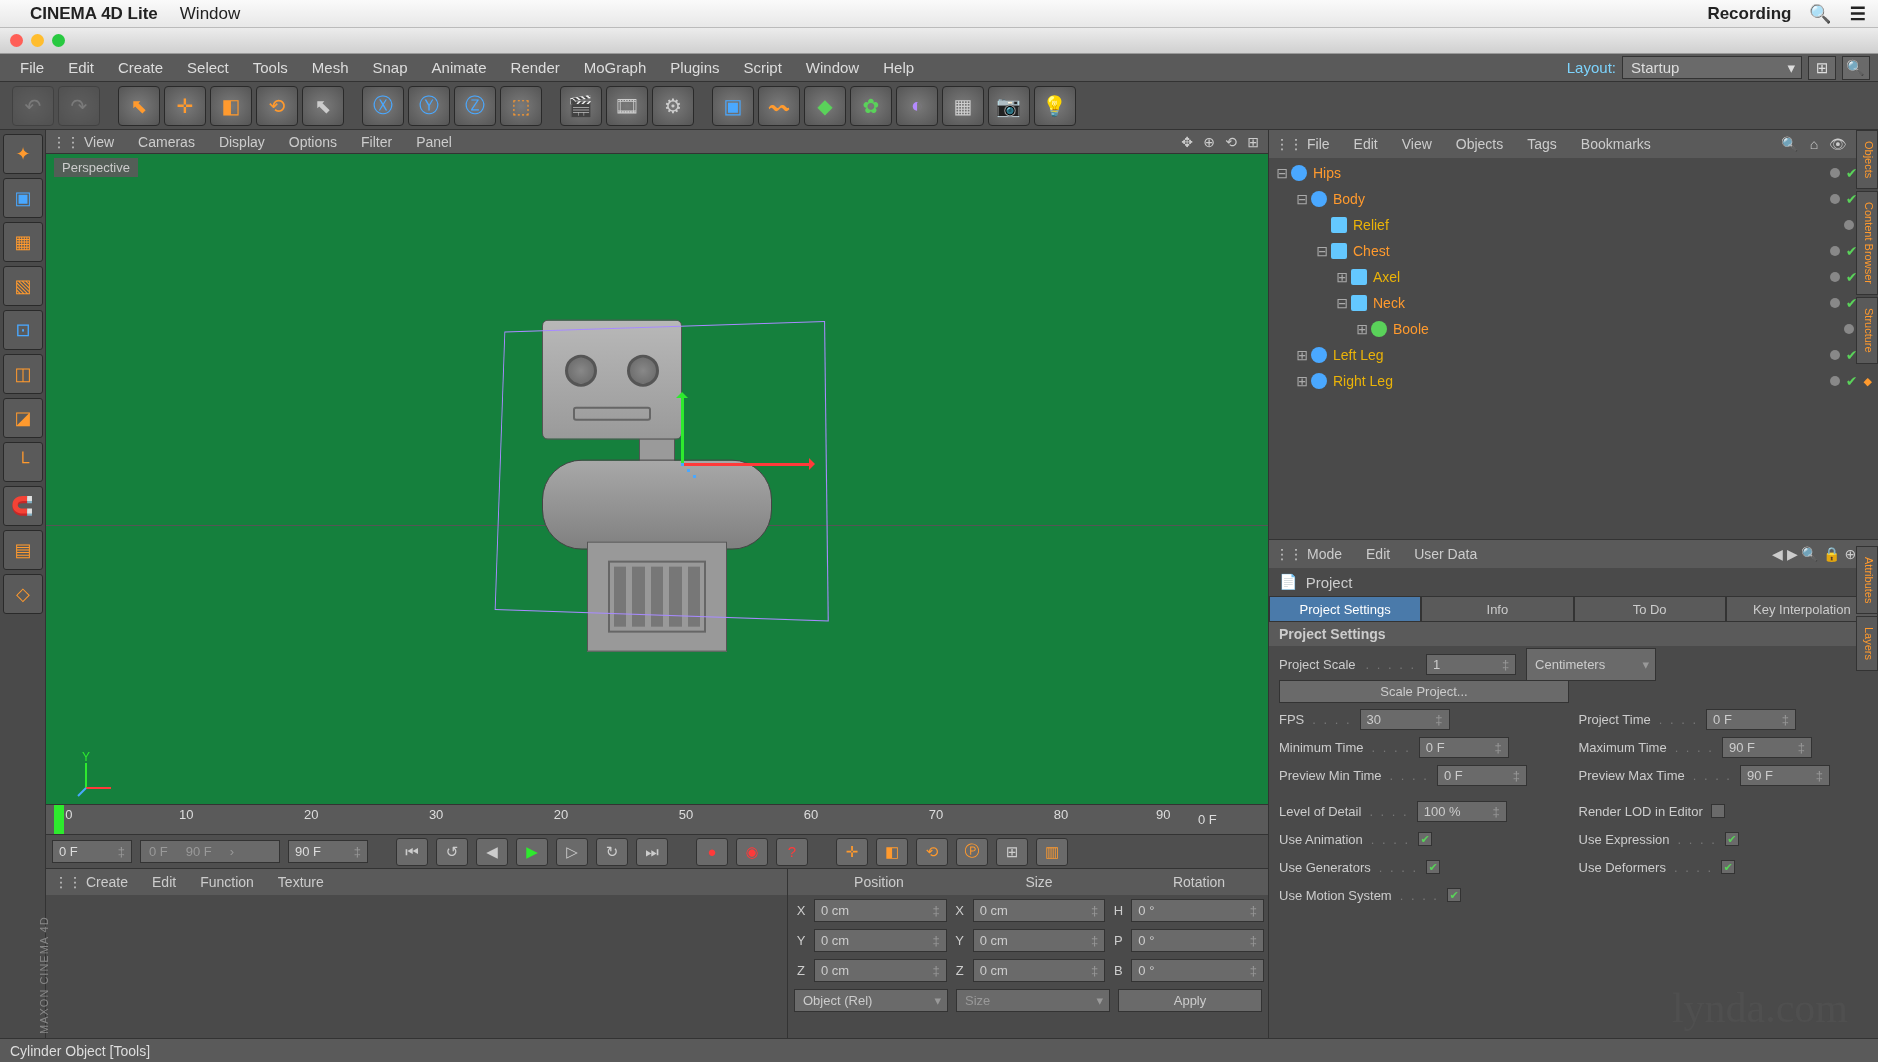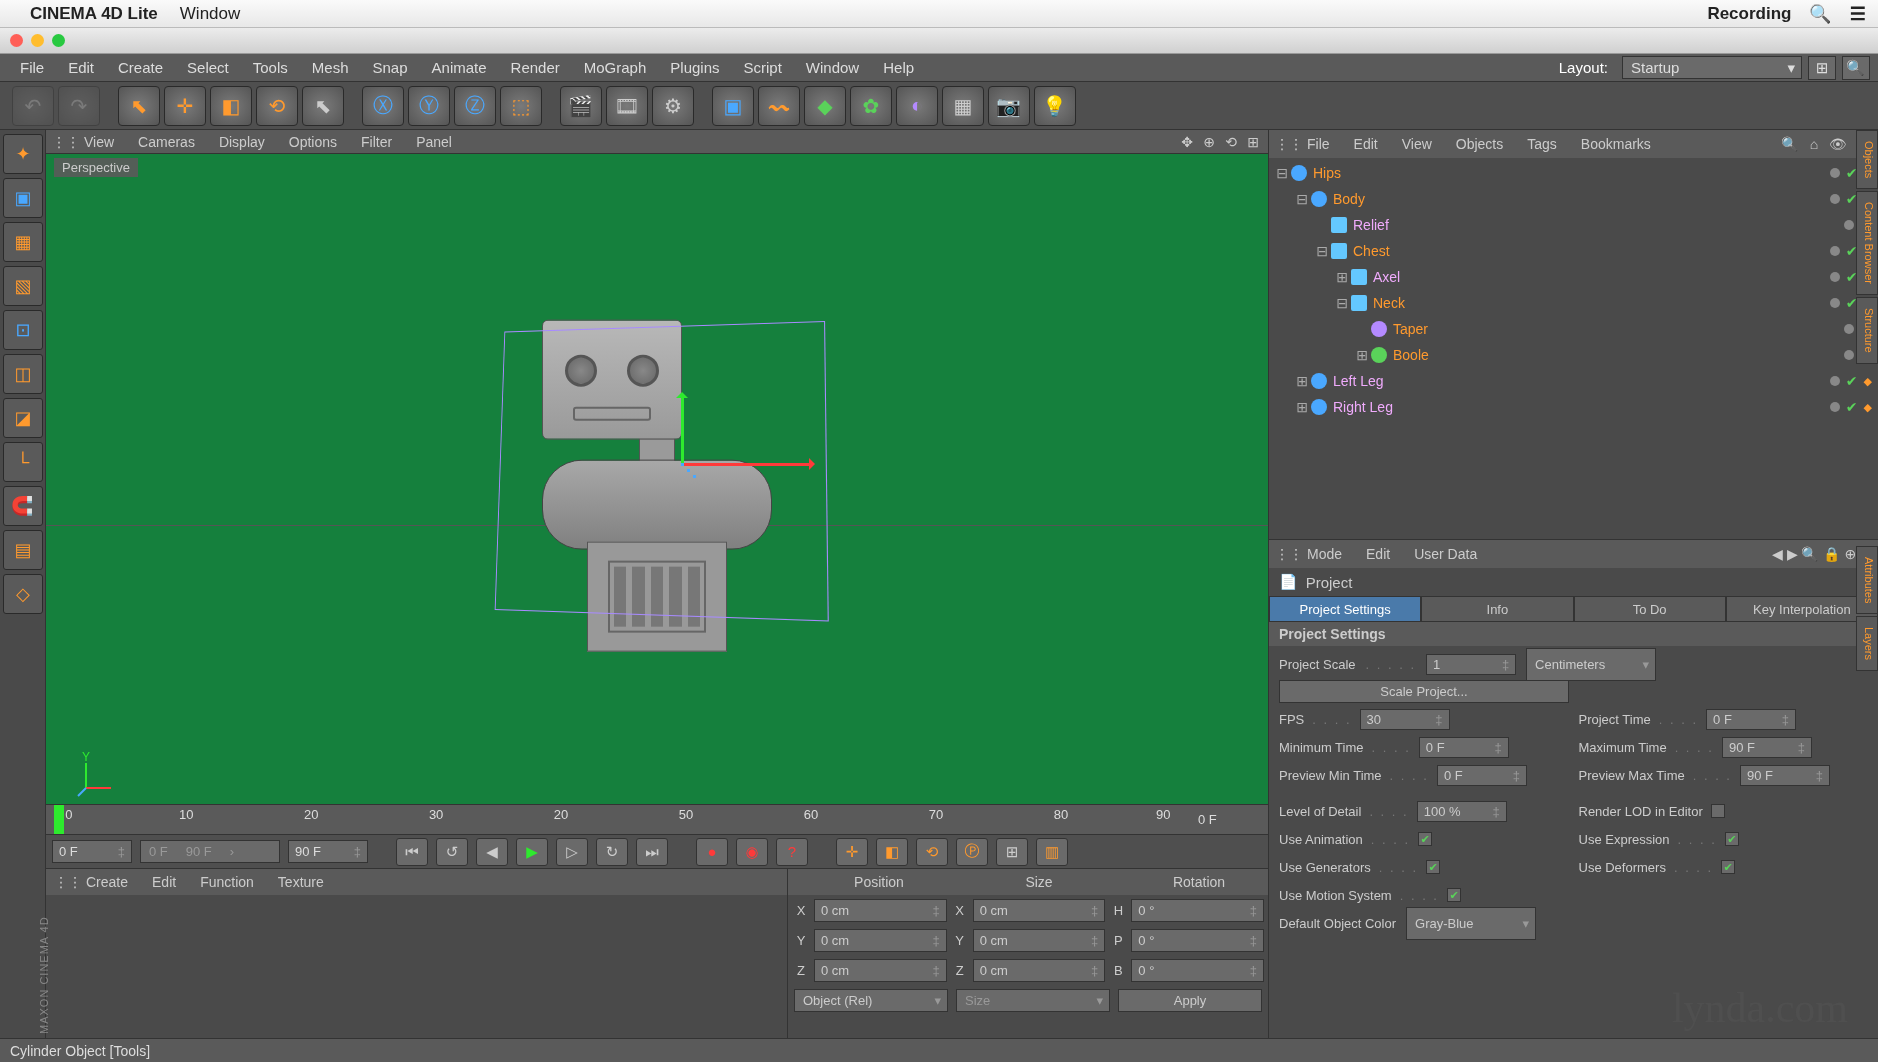--- a/index.html
+++ b/index.html
@@ -17,21 +17,21 @@
 .win-title { height: 26px; background: linear-gradient(#ececec,#d0d0d0); display: flex; align-items: center; padding: 0 10px; color: #333; font-size: 15px; border-bottom: 1px solid #999; }
 .win-title .dots { display: flex; gap: 8px; margin-right: 14px; }
 .win-title .dot { width: 13px; height: 13px; border-radius: 50%; }
 .dot-r { background: #ff5f57; } .dot-y { background: #ffbd2e; } .dot-g { background: #28c940; }
 .win-title .wt { flex: 1; text-align: center; }
 
 
 .main-menu { height: 28px; background: #5a5a5a; display: flex; align-items: center; padding: 0 8px; border-bottom: 1px solid #333; font-size: 15px; color: #ddd; }
 .main-menu .mi { padding: 0 12px; cursor: pointer; }
 .main-menu .spacer { flex: 1; }
-.main-menu .layout-lbl { color: #ffffff; margin-right: 14px; }
+.main-menu .layout-lbl { color: #7dd3fc; margin-right: 6px; }
 .main-menu .layout-sel { background: #6a6a6a; border: 1px solid #333; color: #ddd; padding: 2px 22px 2px 8px; width: 180px; position: relative; }
 .main-menu .layout-sel::after { content: "▾"; position: absolute; right: 6px; }
 .sq-btn { width: 28px; height: 24px; background: #6a6a6a; border: 1px solid #333; margin-left: 6px; display: inline-flex; align-items: center; justify-content: center; }
 
 
 .big-toolbar { height: 48px; background: #4f4f4f; display: flex; align-items: center; padding: 0 6px; gap: 6px; border-bottom: 1px solid #333; }
 .tb-grp { display: flex; gap: 4px; padding: 0 6px; }
 .tb-btn { width: 42px; height: 40px; background: radial-gradient(#7a7a7a,#555); border: 1px solid #2a2a2a; border-radius: 4px; display: flex; align-items: center; justify-content: center; font-size: 20px; cursor: pointer; }
 .tb-btn.disabled { opacity: .35; }
 .tb-btn.orange { color: #ff9a2e; }
@@ -117,21 +117,21 @@
 .om-tree { flex: 1; background: #4a4a4a; overflow-y: auto; padding: 2px 0; }
 .tree-row { display: flex; align-items: center; height: 26px; padding: 0 6px; font-size: 14px; cursor: pointer; }
 .tree-row .ind { display: inline-block; }
 .tree-row .exp { width: 14px; text-align: center; color: #aaa; margin-right: 2px; }
 .tree-row .tico { width: 16px; height: 16px; border-radius: 2px; margin-right: 6px; }
 .tico.null { background: #4aa8ff; border-radius: 50%; }
 .tico.cube { background: #64c8ff; }
 .tico.cyl { background: #64c8ff; }
 .tico.deform { background: #b48aff; border-radius: 50%; }
 .tico.boole { background: #5ad25a; border-radius: 50%; }
-.tree-row .tn { color: #f0abfc; }
+.tree-row .tn { color: #eab308; }
 .tree-row .tn.hl { color: #ff9a2e; }
 .tree-row .tags { margin-left: auto; display: flex; gap: 6px; align-items: center; }
 .tree-row .dot { width: 10px; height: 10px; border-radius: 50%; background: #888; }
 .tree-row .chk { color: #5ad25a; font-size: 14px; }
 .tree-row .dia { color: #ff9a2e; font-size: 11px; }
 
 
 .attr-manager { flex: 1; display: flex; flex-direction: column; }
 .am-menu { height: 28px; background: #5a5a5a; display: flex; align-items: center; padding: 0 6px; gap: 4px; font-size: 14px; }
 .am-menu .mi { padding: 0 10px; cursor: pointer; }
@@ -523,30 +523,20 @@
             <span class="tico cyl"></span>
             <span class="tn hl">Neck</span>
             <span class="tags">
               <span class="dot"></span>
               <span class="chk">✔</span>
               <span class="dia">◆</span>
             </span>
           </div>
           <div class="tree-row">
             <span class="ind" style="width:80px"></span>
-            <span class="exp"></span>
-            <span class="tico deform"></span>
-            <span class="tn hl">Taper</span>
-            <span class="tags">
-              <span class="dot"></span>
-              <span class="chk">✔</span>
-            </span>
-          </div>
-          <div class="tree-row">
-            <span class="ind" style="width:80px"></span>
             <span class="exp">⊞</span>
             <span class="tico boole"></span>
             <span class="tn hl">Boole</span>
             <span class="tags">
               <span class="dot"></span>
               <span class="chk">✔</span>
             </span>
           </div>
           <div class="tree-row">
             <span class="ind" style="width:20px"></span>
@@ -707,24 +697,20 @@
             </div>
             <div class="am-row">
               <div class="half">
                 <span class="lbl">Use Motion System</span>
                 <span class="dots">. . . .</span>
                 <span class="ck">✔</span>
               </div>
               <div class="half"></div>
             </div>
           </div>
-        <div class="am-row">
-          <span class="lbl">Default Object Color</span>
-          <div class="sel"><span>Gray-Blue</span></div>
-        </div>
       </div>
     </div>
   </div>
 </div>
 
 <div class="side-tabs">
   <div class="side-tab">Objects</div>
   <div class="side-tab">Content Browser</div>
   <div class="side-tab">Structure</div>
   <div class="side-tab" style="margin-top:180px">Attributes</div>

